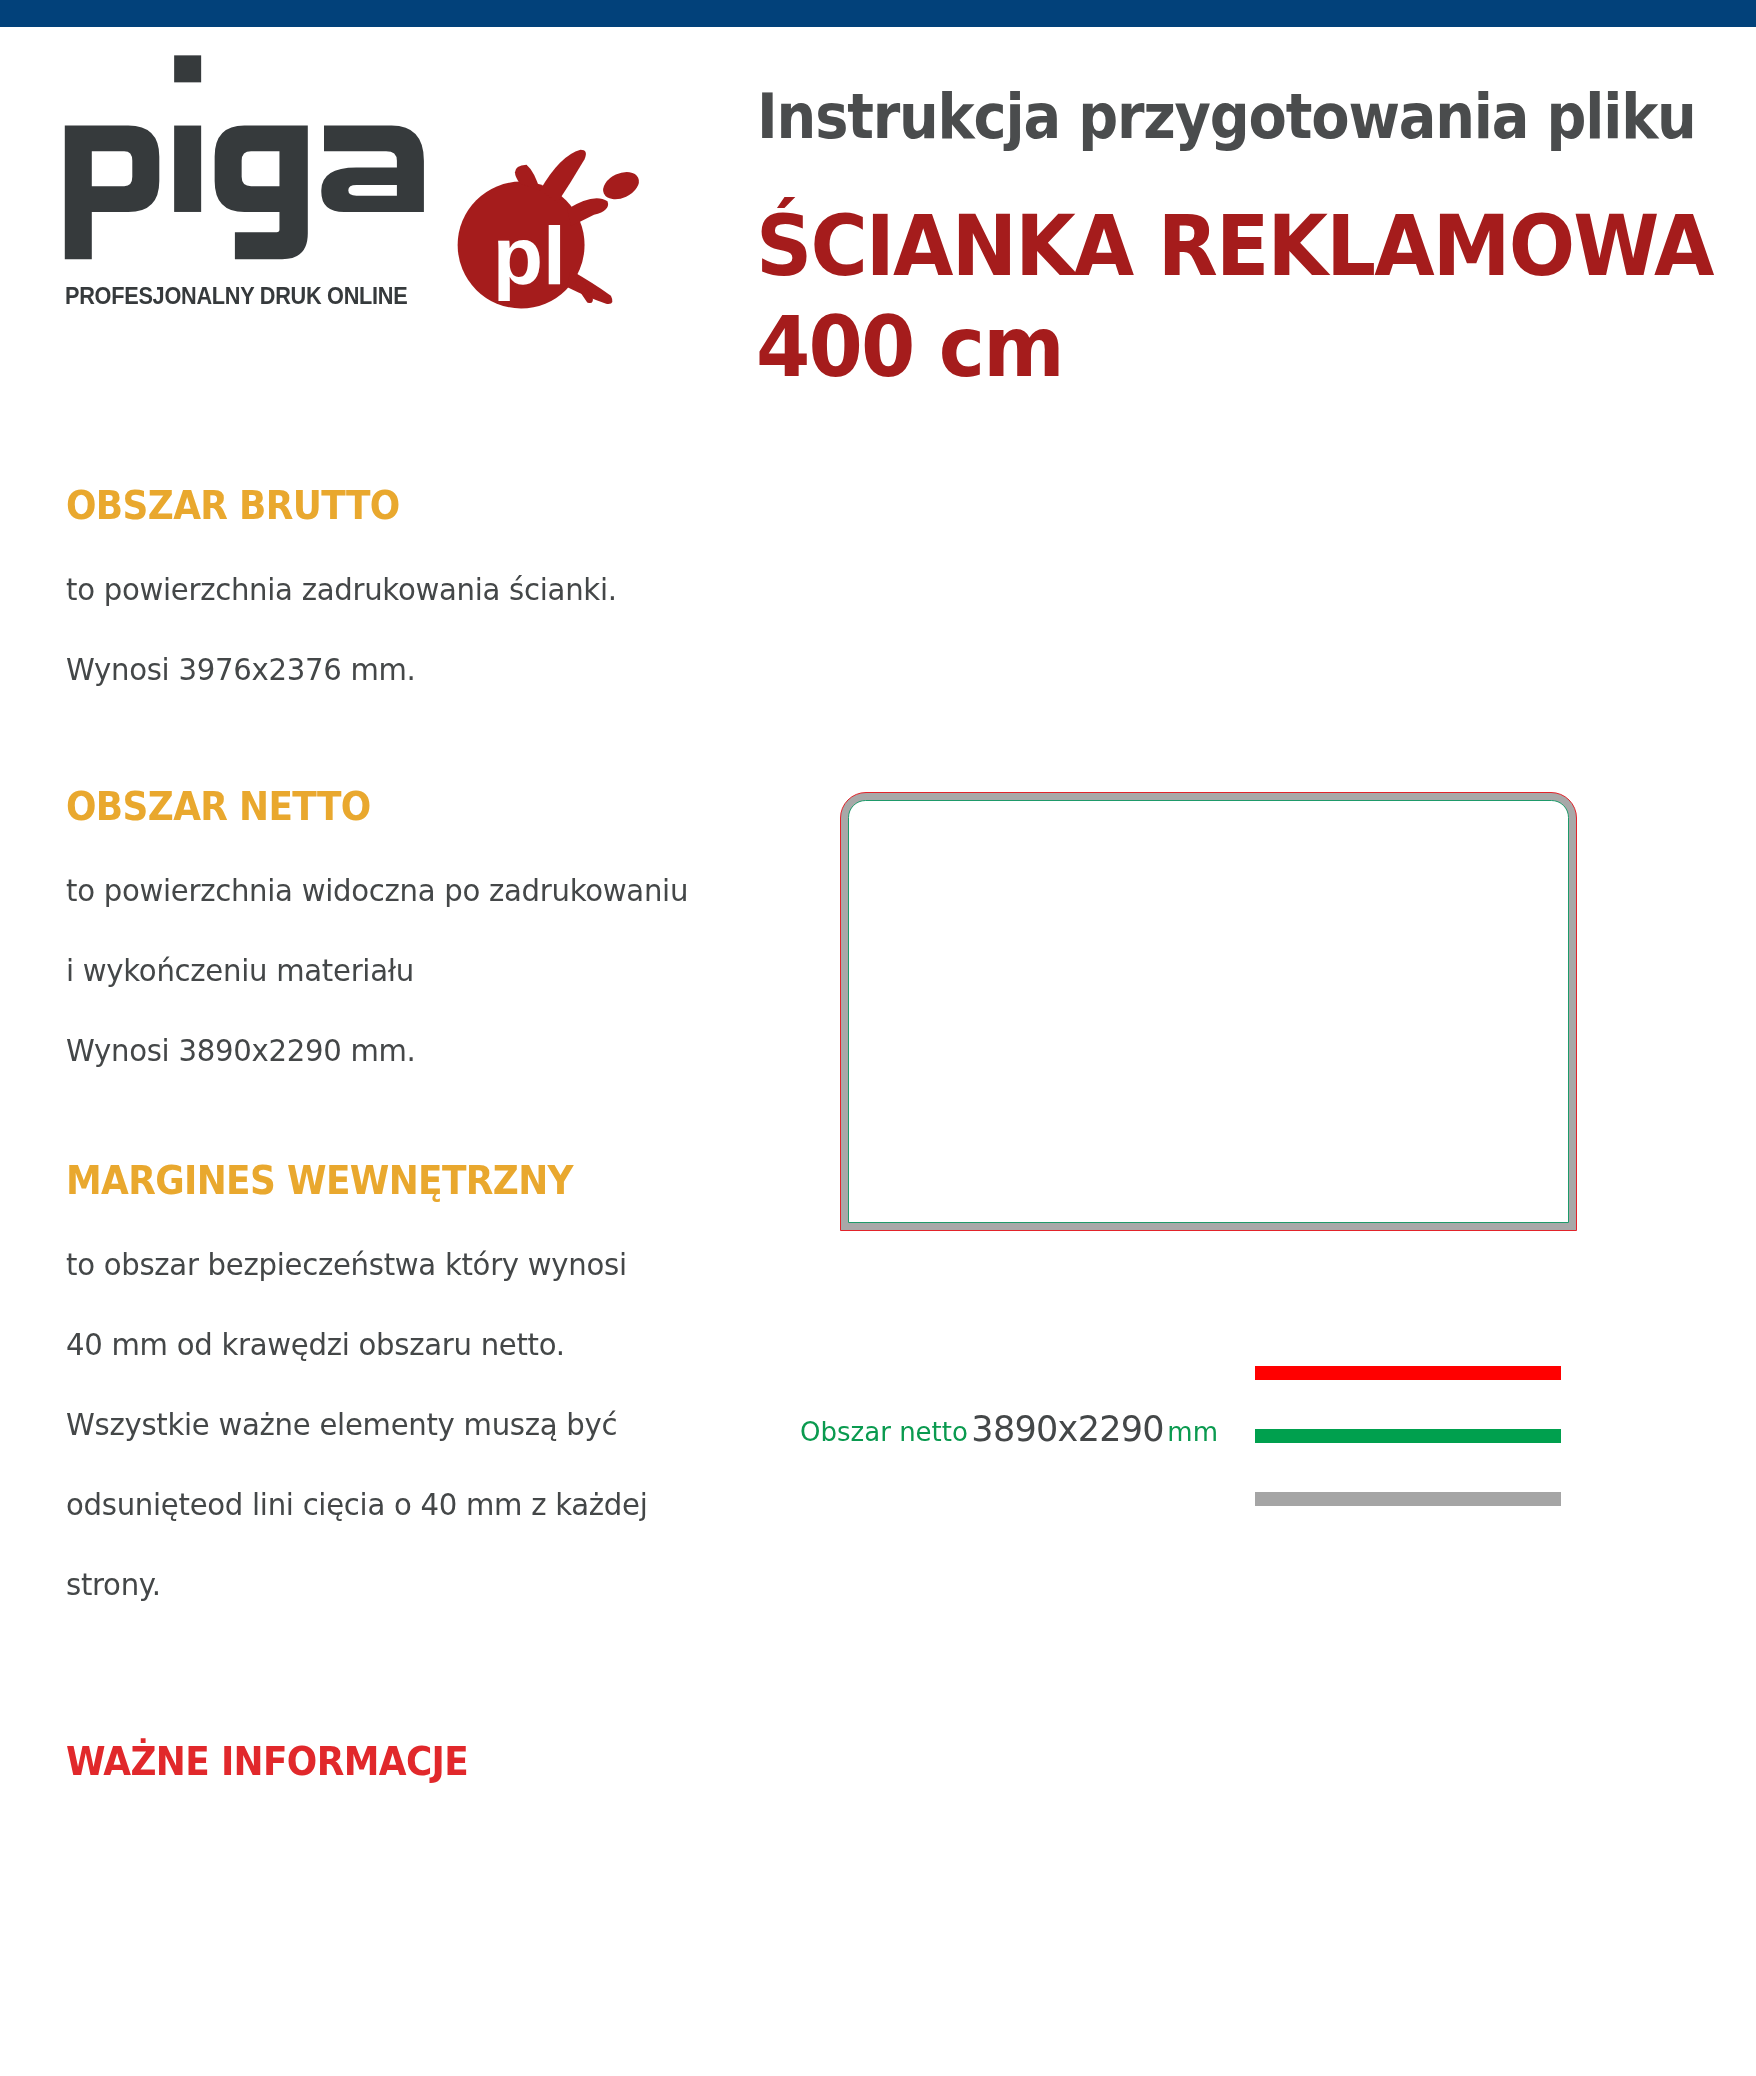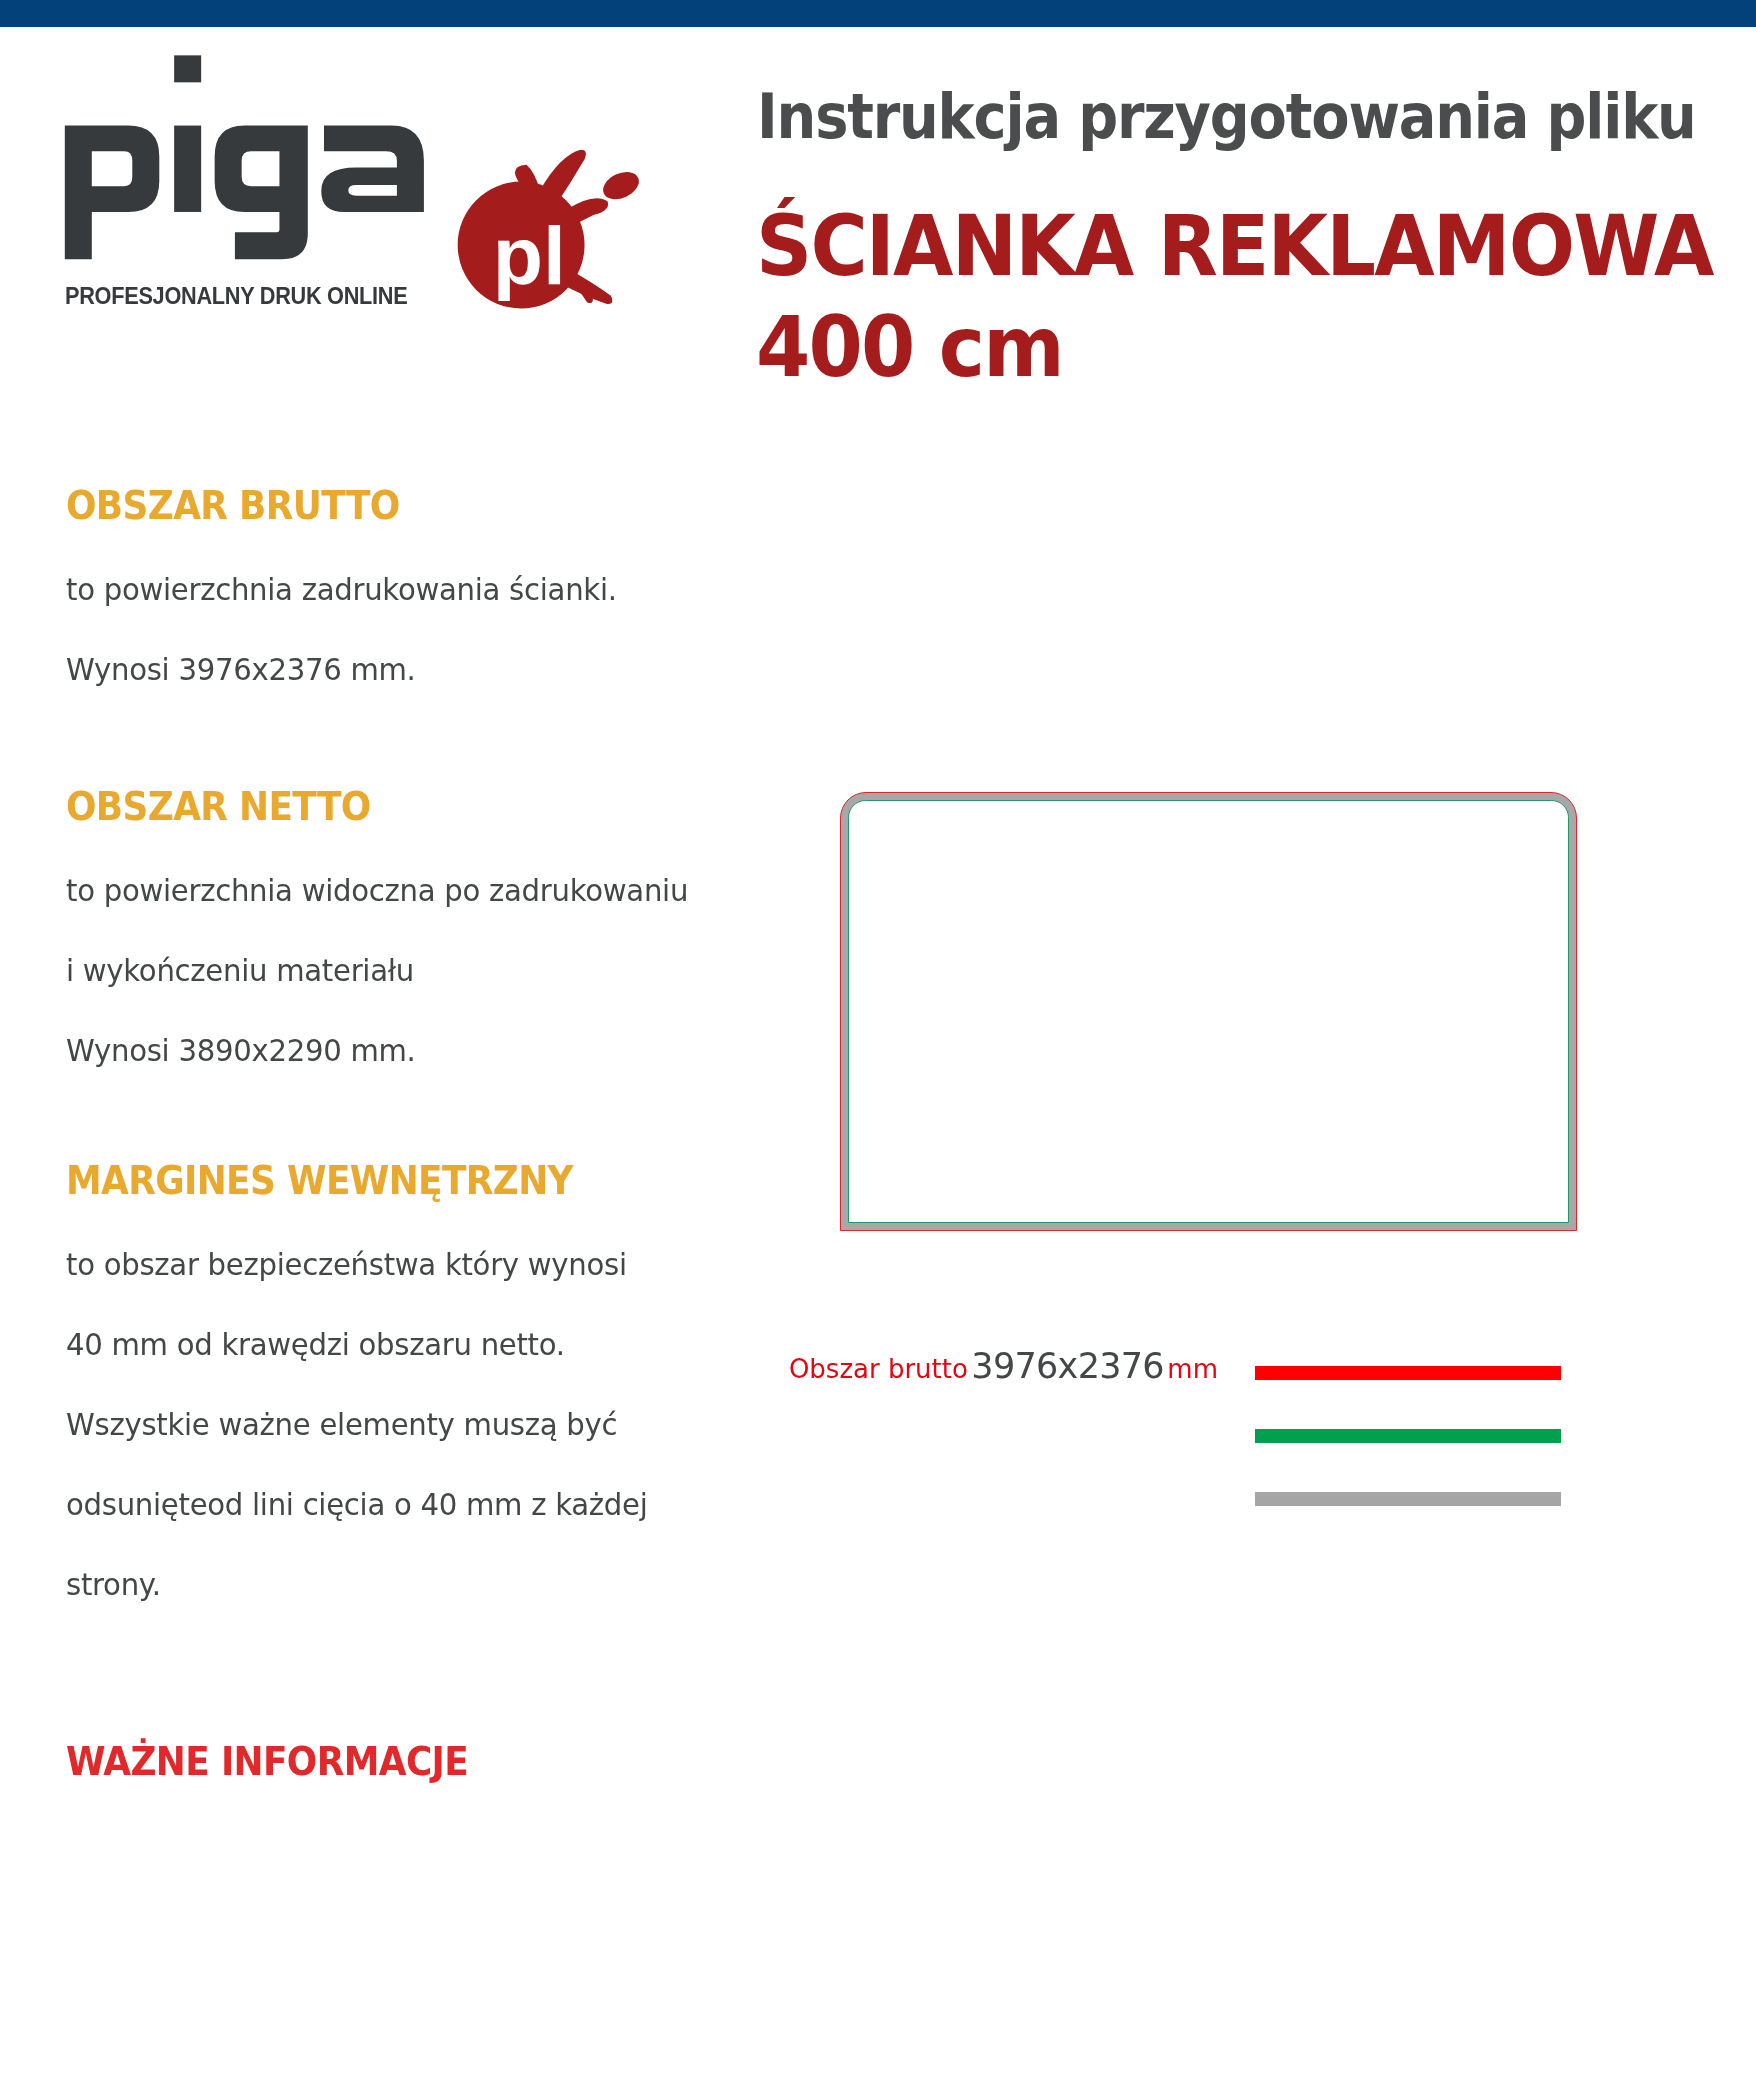--- a/index.html
+++ b/index.html
@@ -134,26 +134,26 @@
       
     </div>
   </div>
 </div>
 
 <div class="frame-outer">
   <div class="frame-inner"></div>
 </div>
 
 <div class="legend-row" style="top:1351px">
-  <div class="legend-label">
-    <span class="name" style="color:#E30613">Obszar brutto</span>
-    <span class="value">3976x2376</span>
-    <span class="unit" style="color:#E30613">mm</span>
-  </div>
   <div class="legend-bar" style="top:15px;background:#FF0000"></div>
 </div>
 <div class="legend-row" style="top:1414px">
+  <div class="legend-label">
+    <span class="name" style="color:#0A9A4F">Obszar netto</span>
+    <span class="value">3890x2290</span>
+    <span class="unit" style="color:#0A9A4F">mm</span>
+  </div>
   <div class="legend-bar" style="top:15px;background:#00A04E"></div>
 </div>
 <div class="legend-row" style="top:1477px">
   <div class="legend-bar" style="top:15px;background:#A5A5A5"></div>
 </div>
 
 
 </body></html>

